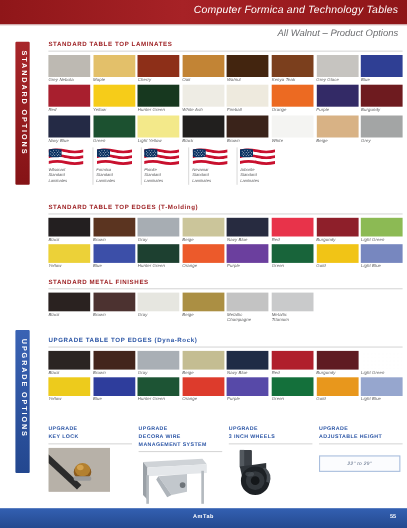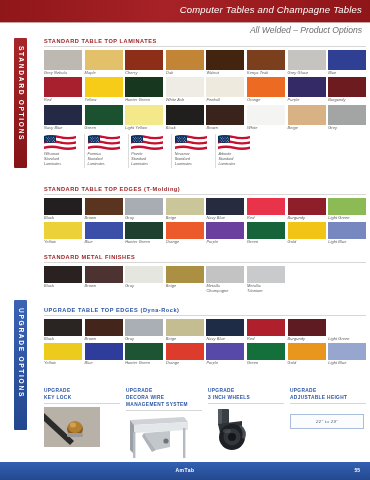--- a/index.html
+++ b/index.html
@@ -93,22 +93,22 @@
   .foot-page{position:absolute;right:10px;top:5px;color:#fff;font-size:5px;
              font-weight:bold;}
 </style>
 </head>
 <body>
 
 <div class="page">
 
   <div class="hdr-band"></div>
   <div class="hdr-rule"></div>
-  <div class="hdr-title">Computer Tables and Champagne Tables</div>
-  <div class="hdr-sub">All Welded – Product Options</div>
+  <div class="hdr-title">Computer Formica and Technology Tables</div>
+  <div class="hdr-sub">All Walnut – Product Options</div>
 
   <div class="sidetab tab-std">
     <span>STANDARD OPTIONS</span>
   </div>
   <div class="sidetab tab-upg">
     <span>UPGRADE OPTIONS</span>
   </div>
 
   <div class="sec" style="top:38px;">
     <div class="sec-h red">STANDARD TABLE TOP LAMINATES</div>

